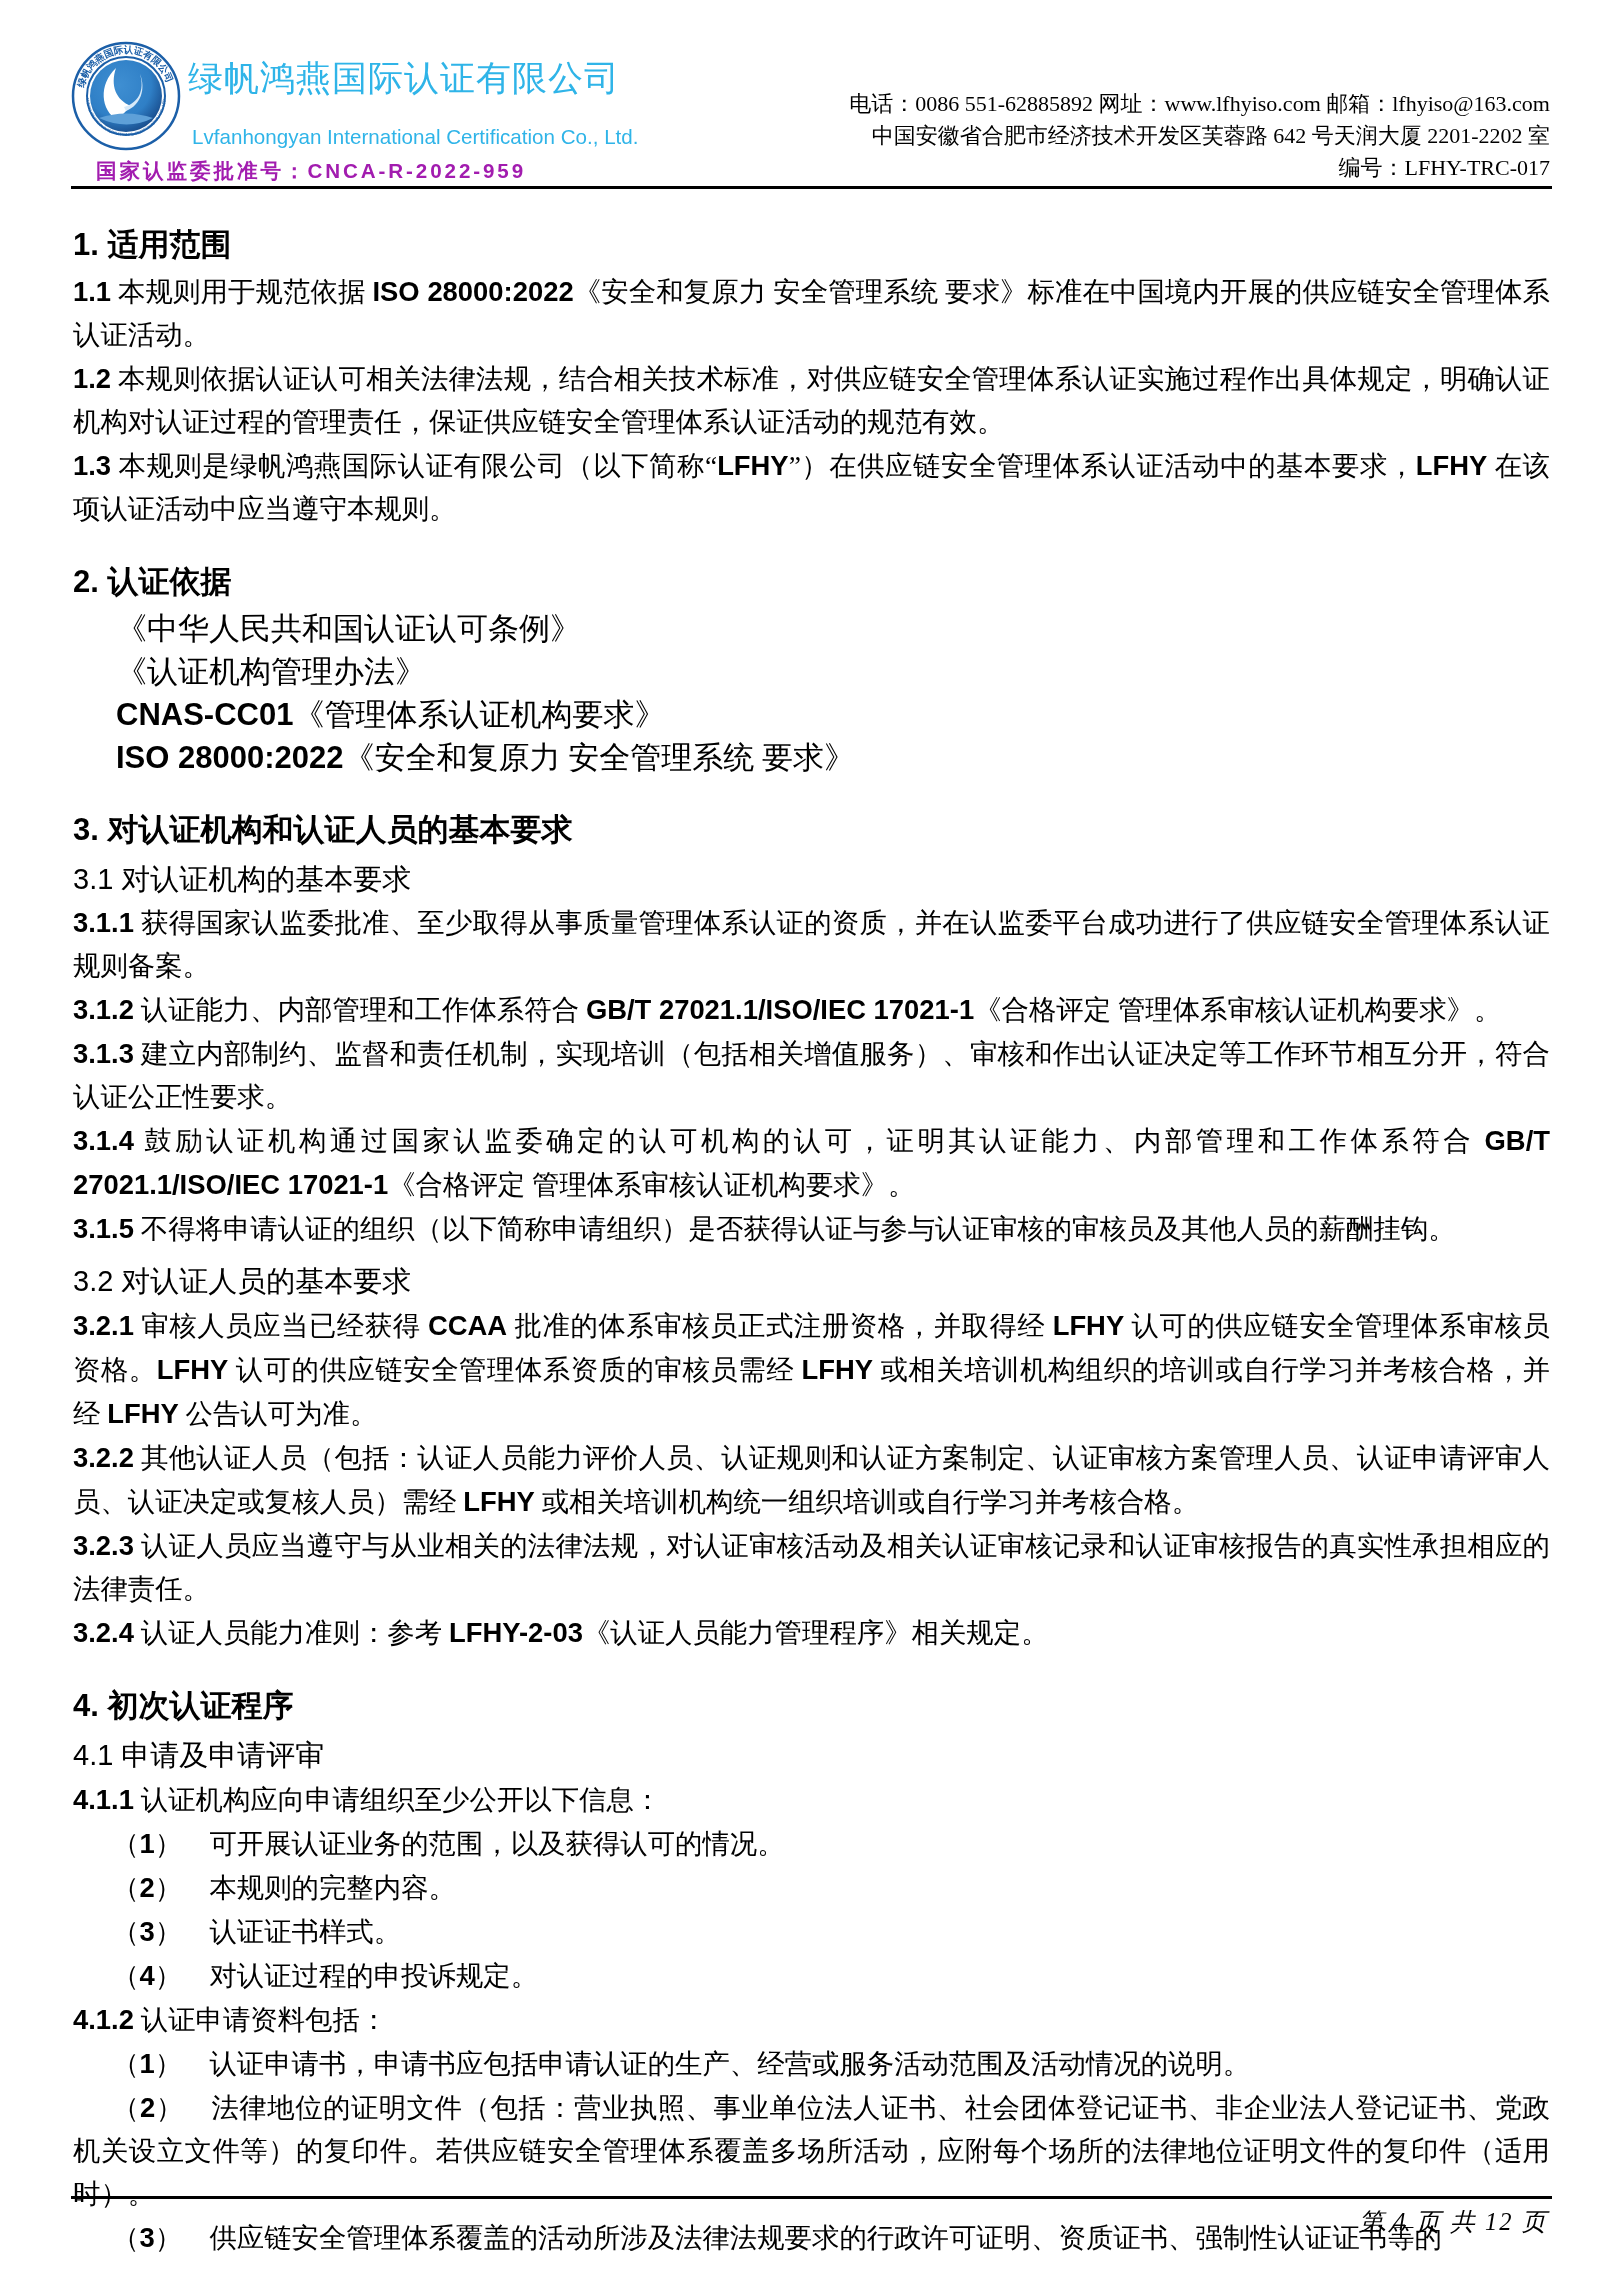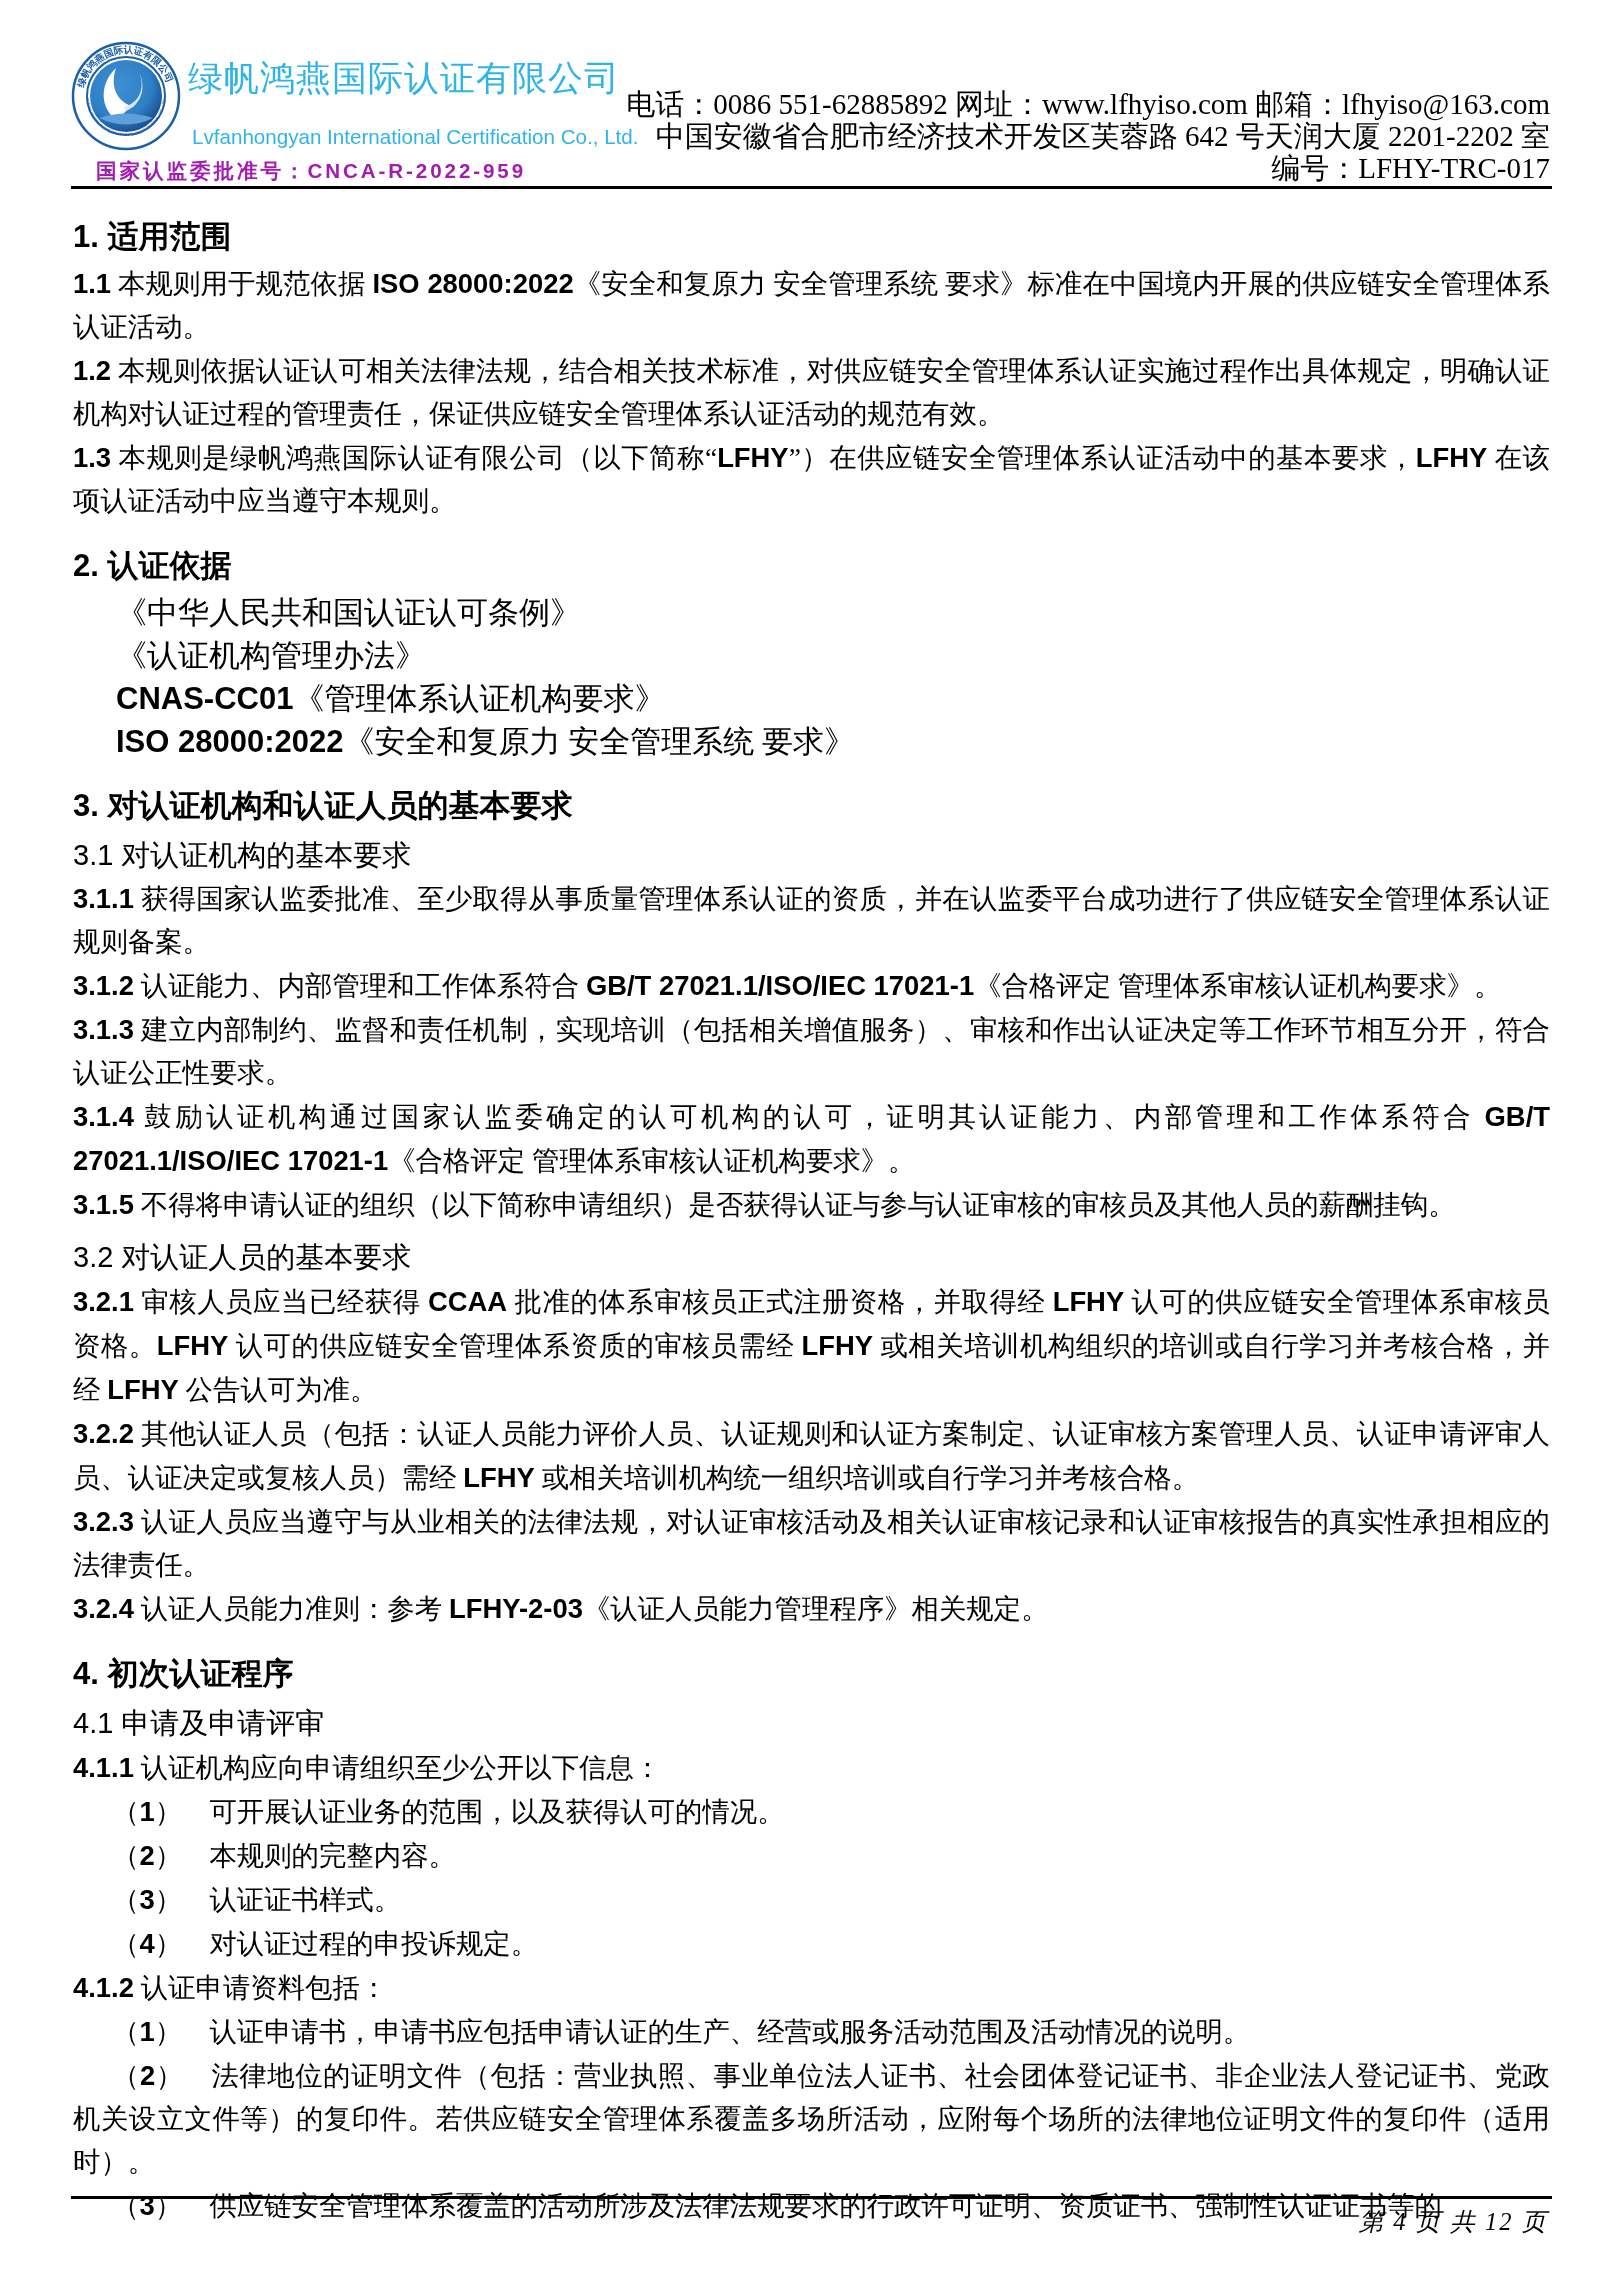--- a/index.html
+++ b/index.html
@@ -22,30 +22,30 @@
     font-size:20.6px; color:#2FB4E8; white-space:nowrap;
   }
   .hdr-approval {
     position:absolute; left:96px; top:157px;
     font-family:"Liberation Sans","DejaVu Sans",sans-serif;
     font-weight:bold; font-size:20.6px; letter-spacing:2.9px;
     color:#a21caf; white-space:nowrap;
   }
   .hdr-right {
     position:absolute; right:71px; top:88px; text-align:right;
-    font-size:29px; line-height:32px; color:#000;
+    font-size:22px; line-height:32px; color:#000;
   }
   .hdr-rule { position:absolute; left:71px; right:69px; top:186px; height:2.9px; background:#000; }
 
   
   .doc-body { position:absolute; left:73px; right:71px; top:194px; }
   .blk-h1 {
     font-family:"Liberation Sans","DejaVu Sans",sans-serif;
     font-weight:bold; font-size:31px; line-height:39px;
-    margin-top:23px; margin-bottom:5.9px;
+    margin-top:31px; margin-bottom:5.9px;
   }
   .blk-h2 {
     font-family:"Liberation Sans","DejaVu Sans",sans-serif;
     font-weight:normal; font-size:29px; line-height:37px;
     margin-top:11.8px; margin-bottom:3.9px;
   }
   .blk-p   { font-size:27.4px; line-height:43px; text-align:justify; }
   .blk-ref { font-size:31px; line-height:43px; padding-left:43px; }
   .blk-item{ font-size:27.4px; line-height:43px; text-align:justify; text-indent:39px; }
   .lat { font-family:"Liberation Sans","DejaVu Sans",sans-serif; font-weight:bold; }

